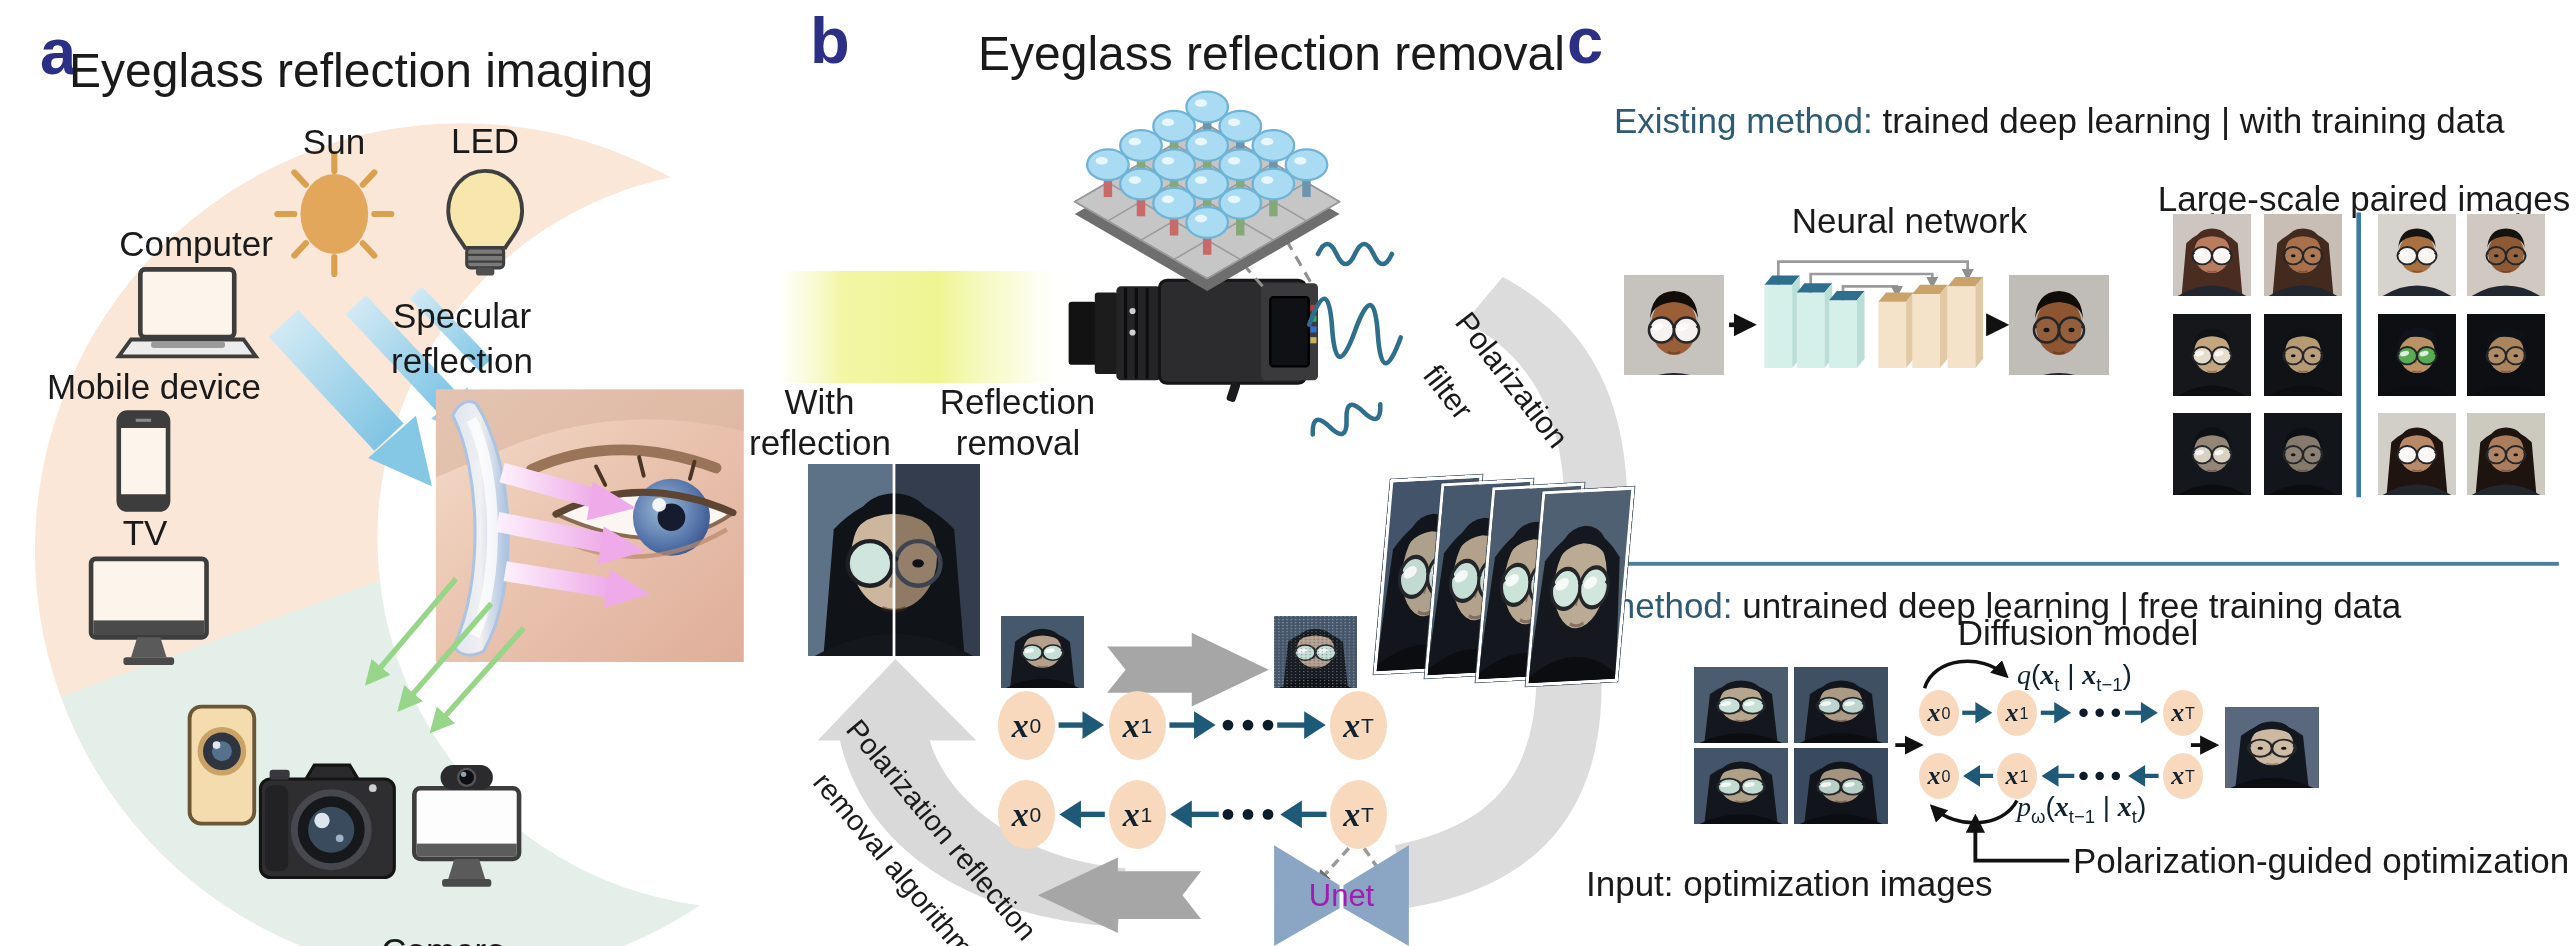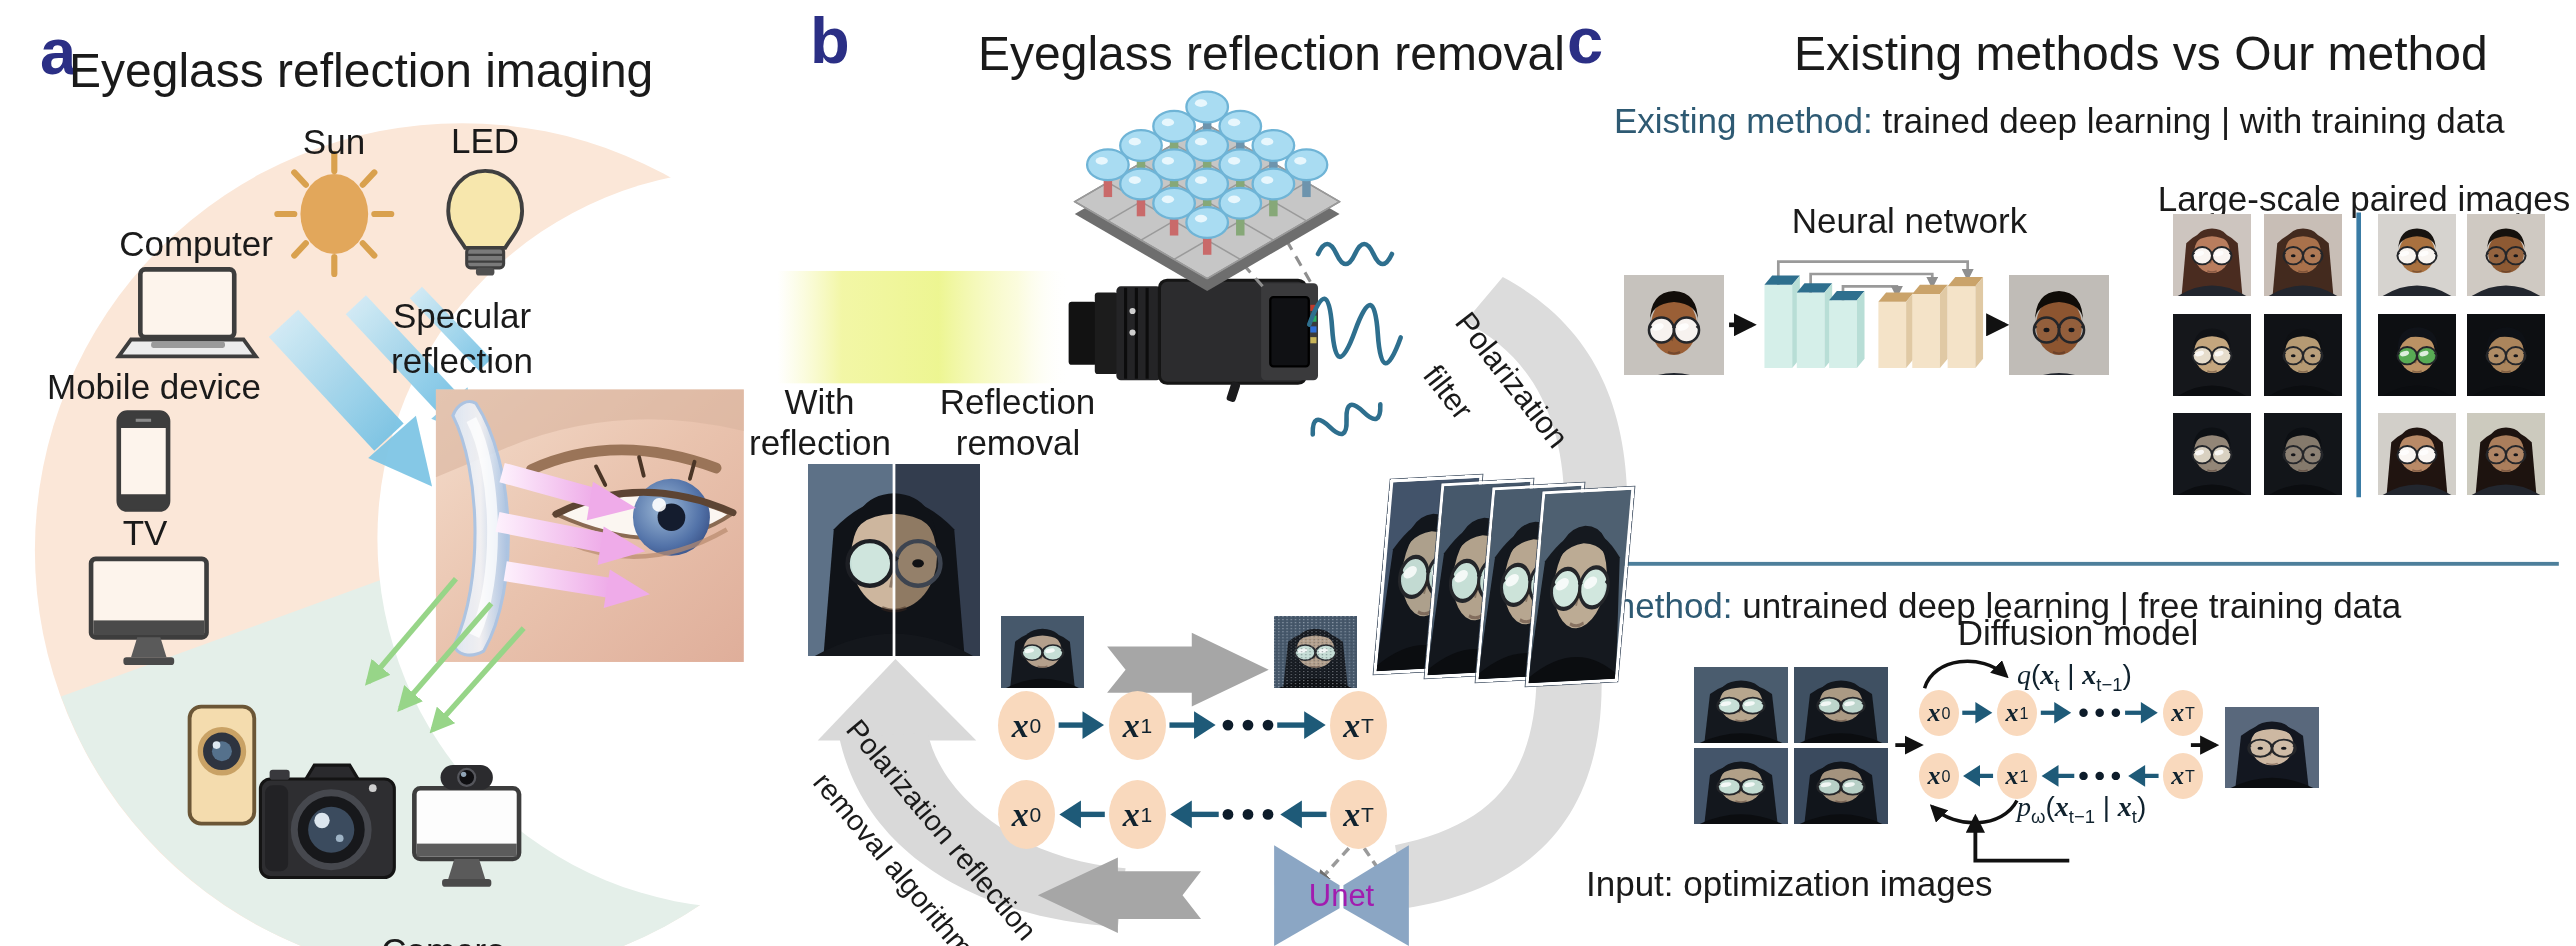--- a/index.html
+++ b/index.html
@@ -412,30 +412,30 @@
   <div class="txt lbl ctr" style="left:739px;top:424px;width:162px;">reflection</div>
   <div class="txt lbl ctr" style="left:933px;top:383px;width:169px;">Reflection</div>
   <div class="txt lbl ctr" style="left:945px;top:424px;width:146px;">removal</div>
   <div class="txt rot" style="left:1475px;top:306px;font-size:31px;transform:rotate(52deg);">Polarization</div>
   <div class="txt rot" style="left:1443px;top:359px;font-size:31px;transform:rotate(52deg);">filter</div>
   <div class="txt rot" style="left:864px;top:714px;font-size:29px;transform:rotate(50deg);">Polarization reflection</div>
   <div class="txt rot" style="left:831px;top:767px;font-size:29px;transform:rotate(50deg);">removal algorithm</div>
   <div class="unet-label" style="left:1307px;top:878px;width:69px;">Unet</div>
 
   <div class="txt panel-label" style="left:1567px;top:6.2px;">c</div>
-  <div class="txt title ctr" style="left:1794px;top:28px;width:662px;">Existing methods vs Our method</div>
   <div class="txt lbl" style="left:1614px;top:102px;"><span class="teal">Existing method:</span><span> trained deep learning | with training data</span></div>
   <div class="txt lbl ctr" style="left:1740px;top:202px;width:339px;">Neural network</div>
   <div class="txt lbl ctr" style="left:2156px;top:180px;width:416px;">Large-scale paired images</div>
   <div class="txt lbl" style="left:1538px;top:587px;"><span class="teal">Our method:</span><span> untrained deep learning | free training data</span></div>
   <div class="txt lbl ctr" style="left:1878px;top:614px;width:400px;">Diffusion model</div>
 
   <div class="formula" style="left:2017px;top:659px;"><i>q</i><span>(</span><i><b>x</b></i><sub>t</sub><span> | </span><i><b>x</b></i><sub>t−1</sub><span>)</span></div>
   <div class="formula" style="left:2017px;top:791px;"><i>p</i><sub>ω</sub><span>(</span><i><b>x</b></i><sub>t−1</sub><span> | </span><i><b>x</b></i><sub>t</sub><span>)</span></div>
 
+  <div class="txt lbl" style="left:2073px;top:842px;">Polarization-guided optimization</div>
   <div class="txt lbl" style="left:1586px;top:865px;">Input: optimization images</div>
 
   <div id="faces-layer">
       <div class="face" style="left: 808px; top: 464px; width: 172px; height: 192px;">
         <svg viewBox="0 0 100 112" preserveAspectRatio="none" xmlns="http://www.w3.org/2000/svg">
     <rect x="0" y="0" width="50" height="112" fill="#5d7187"></rect>
     <rect x="50" y="0" width="50" height="112" fill="#333d4e"></rect>
     <path d="M15,38 Q50,2 85,38 L91,112 L9,112 Z" fill="#101318"></path>
     <clipPath id="clL">
             <rect x="0" y="0" width="50" height="112"></rect>

